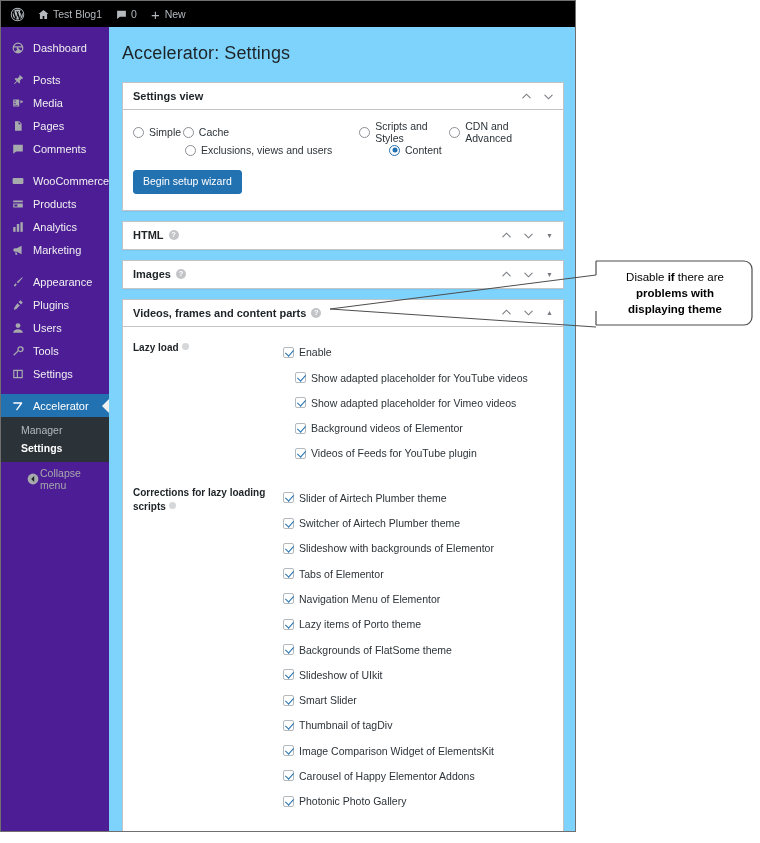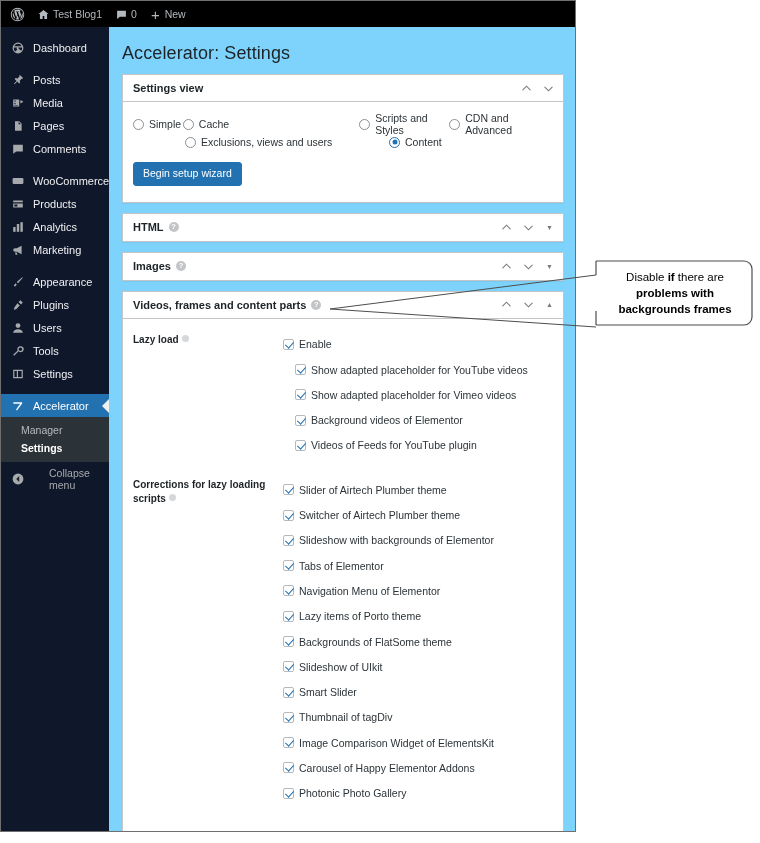--- a/index.html
+++ b/index.html
@@ -27,56 +27,56 @@
   }
   .ab-item { display: flex; align-items: center; gap: 4px; padding: 0 7px; height: 26px; color:#b4b9be; }
   .ab-logo { padding-left: 9px; padding-right: 6px; }
   .ab-logo svg { display:block; }
   .ab-icon svg { display:block; }
   .ab-plus { font-size: 15px; line-height: 1; font-weight: 400; color:#b4b9be; margin-right:1px;}
 
   
   .sidebar {
     position: absolute; left: 0; top: 26px; width: 108px; height: 806px;
-    background: #0f172a; color: #f0f0f1; font-size: 11px; z-index: 4;
+    background: #4c1d95; color: #f0f0f1; font-size: 11px; z-index: 4;
   }
   .menu-sep { height: 9px; }
   .menu-item {
     display: flex; align-items: center; gap: 8px;
     height: 23px; padding: 0 0 0 9px; color: #f0f0f1; position: relative;
   }
   .menu-item .mi-ico { width: 15px; display:flex; align-items:center; justify-content:center; color:#a7aaad; flex:0 0 15px;}
   .menu-item .mi-ico svg { display:block; }
   .menu-item.active { background: #2271b1; color:#fff; font-weight:400; }
   .menu-item.active .mi-ico { color:#fff; }
   .menu-item.active::after {
     content:""; position:absolute; right:0; top:50%; transform: translateY(-50%);
     border-style: solid; border-width: 7px 7px 7px 0; border-color: transparent #f0f0f1 transparent transparent;
   }
   .submenu { background: #2c3338; padding: 4px 0 5px 0; }
   .submenu-item { padding: 2px 0 2px 20px; font-size: 10.5px; color:#b4b9be; line-height:14px;}
   .submenu-item.current { color:#fff; font-weight: bold; }
   .collapse-row {
-    display:flex; align-items:center; gap:24px; height: 26px; padding-left: 9px;
+    display:flex; align-items:center; gap:0; height: 26px; padding-left: 24px;
     color:#a7aaad; font-size: 10.5px; margin-top: 4px;
   }
   .collapse-ico { width:15px; flex:0 0 15px; display:flex; align-items:center; justify-content:center; }
 
   
   .content {
     position: absolute; left: 108px; top: 26px; width: 468px; height: 806px;
     background: #7dd3fc; overflow: hidden;
   }
   .page-title {
     font-size: 18px; color: #1d2327; font-weight: 400;
     padding: 16px 0 10px 13px; letter-spacing: 0.1px;
   }
 
   .panel {
-    background: #fff; border: 1px solid #c3c4c7; margin: 0 13px 10px 13px;
+    background: #fff; border: 1px solid #c3c4c7; margin: 8px 13px 10px 13px;
     box-shadow: 0 1px 1px rgba(0,0,0,0.04);
   }
   .panel-head {
     display:flex; align-items:center; height: 27px; padding: 0 9px 0 10px;
     border-bottom: 1px solid #c3c4c7; background:#fff;
   }
   .panel.collapsed .panel-head { border-bottom: none; }
   .panel-title { font-size: 11px; color:#1d2327; font-weight: 600; display:flex; align-items:center; gap:5px; }
   .panel-tools { margin-left: auto; display:flex; align-items:center; gap: 11px; color:#787c82; }
   .chev { width: 11px; height: 11px; display:block; }
@@ -576,17 +576,17 @@
     <path d="M330 309 L596 327" stroke="#4d4d4d" stroke-width="1" fill="none"></path>
     <path d="M596 261 h148 a8 8 0 0 1 8 8 v48 a8 8 0 0 1 -8 8 h-148" stroke="#4d4d4d" stroke-width="1.2" fill="#ffffff"></path>
     <path d="M596 261 v14" stroke="#4d4d4d" stroke-width="1.2" fill="none"></path>
     <path d="M596 325 v-14" stroke="#4d4d4d" stroke-width="1.2" fill="none"></path>
   </svg>
 
   <div class="callout">
     <div>
       <span>Disable </span><b>if</b><span> there are</span><br>
       <b>problems with</b><br>
-      <b>backgrounds frames</b>
+      <b>displaying theme</b>
     </div>
   </div>
 
 </div>
 
 </body></html>

